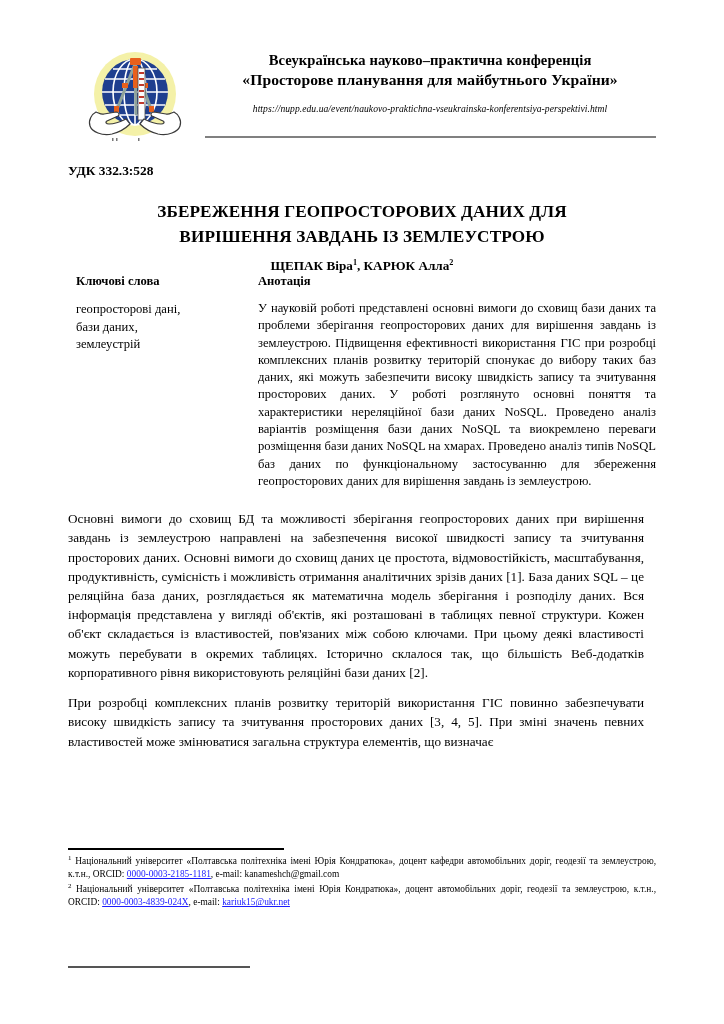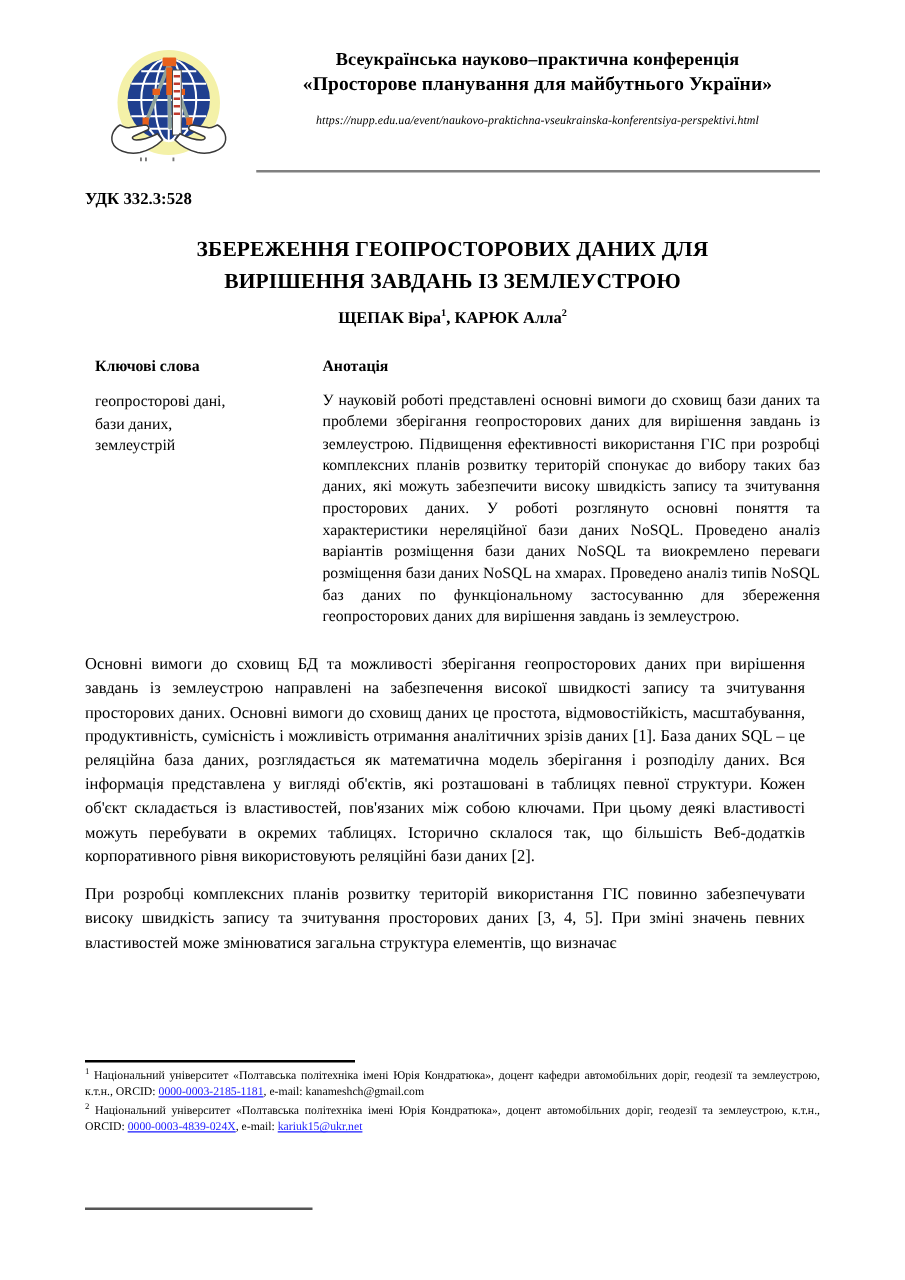--- a/index.html
+++ b/index.html
@@ -14,21 +14,21 @@
     font-family: "Liberation Serif", "DejaVu Serif", serif;
     color: #000000;
     position: relative;
     overflow: hidden;
   }
   .page {
     position: relative;
     width: 724px;
     height: 732px;
     box-sizing: border-box;
-    padding: 0 68px;
+    padding: 12px 68px;
   }
 
   
   .masthead {
     display: flex;
     align-items: flex-start;
     padding-top: 38px;
     height: 92px;
   }
   .logo {
@@ -91,21 +91,20 @@
   }
   sup {
     font-size: 0.62em;
     vertical-align: super;
     line-height: 0;
   }
 
   
   .kw-abs {
     display: flex;
-    margin-top: 24px;
   }
   .kw-col {
     flex: 0 0 186px;
     padding-left: 8px;
     box-sizing: border-box;
   }
   .kw-heading {
     font-weight: bold;
     font-size: 12.6px;
     margin-bottom: 12px;

